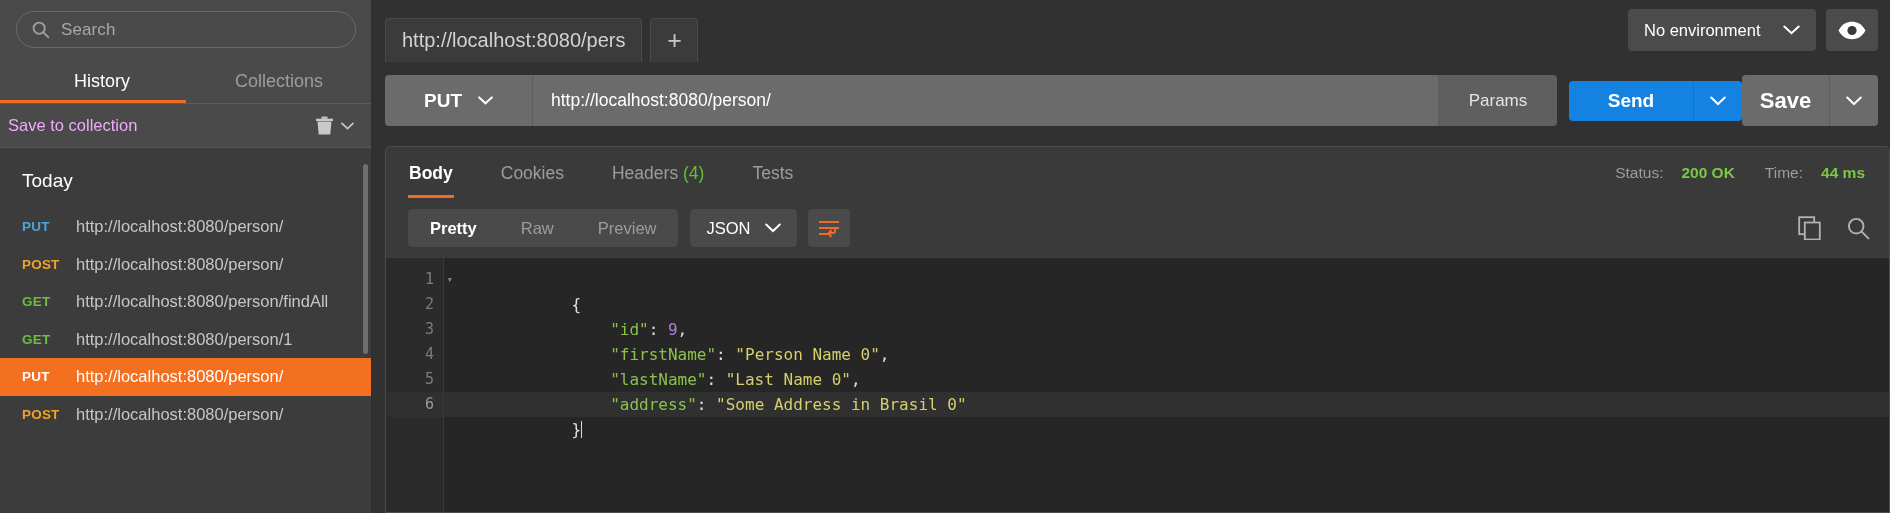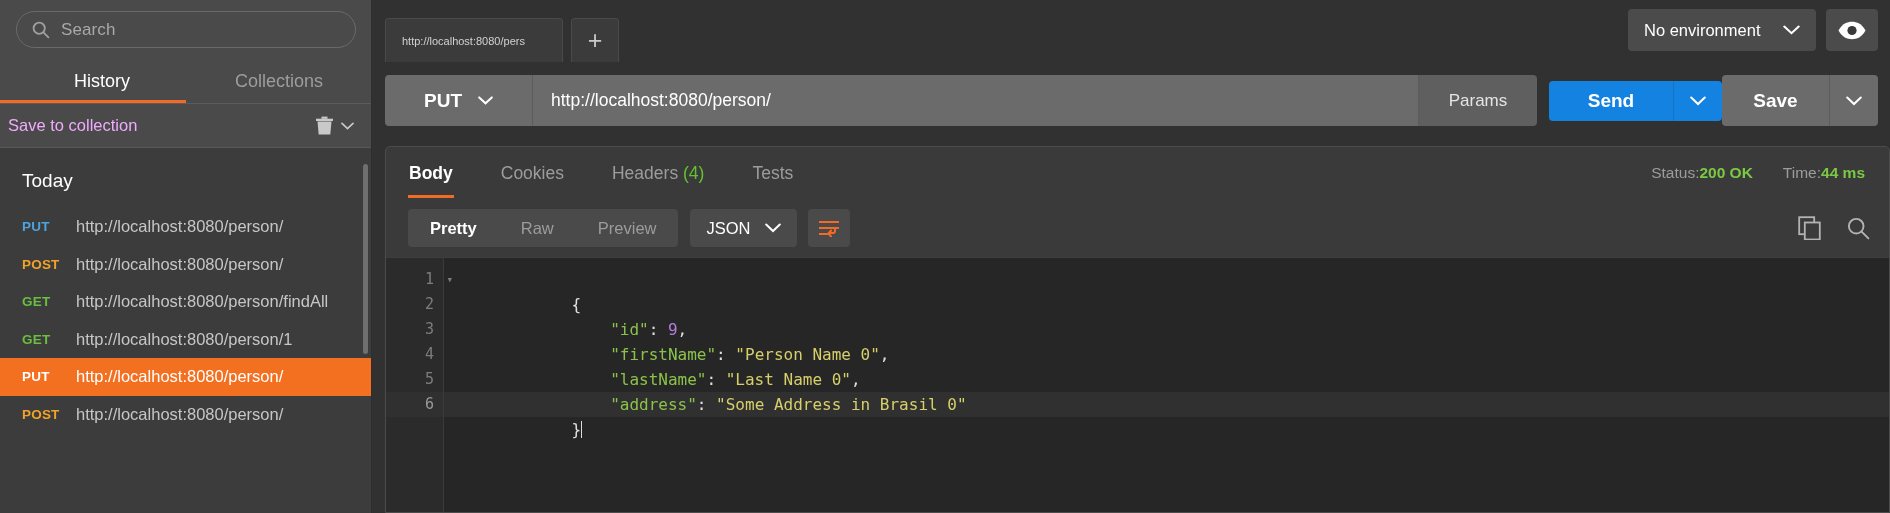--- a/index.html
+++ b/index.html
@@ -92,21 +92,21 @@
   
   .tabstrip {
     height: 62px; display: flex; align-items: flex-end;
     padding-left: 13px; background: #313131; position: relative;
   }
   .req-tab {
     height: 44px; min-width: 178px; background: #3b3b3b;
     border: 1px solid #4a4a4a; border-bottom: none;
     border-radius: 4px 4px 0 0;
     display: flex; align-items: center; padding: 0 16px;
-    color: #d2d2d2; font-size: 11px; overflow: hidden; white-space: nowrap;
+    color: #d2d2d2; font-size: 20px; overflow: hidden; white-space: nowrap;
   }
   .tab-add {
     height: 44px; width: 48px; margin-left: 8px; background: #3b3b3b;
     border: 1px solid #4a4a4a; border-bottom: none; border-radius: 4px 4px 0 0;
     display: flex; align-items: center; justify-content: center;
     color: #c9c9c9; font-size: 25px; font-weight: 300; line-height: 1;
   }
   .env-area {
     position: absolute; right: 0; top: 9px; display: flex; align-items: center; gap: 10px;
     padding-right: 12px;
@@ -148,21 +148,21 @@
     width: 125px; background: #1482e0; color: #fff; font-size: 19px; font-weight: bold;
     display: flex; align-items: center; justify-content: center;
     border-radius: 4px 0 0 4px; border-right: 1px solid #1273c8;
   }
   .send-caret {
     width: 48px; background: #1482e0; border-radius: 0 4px 4px 0;
     display: flex; align-items: center; justify-content: center;
   }
   .save-group { display: flex; height: 51px; margin-right: 12px; }
   .save-btn {
-    width: 108px; background: #6b6b6b; color: #fff; font-size: 19px; font-weight: bold;
+    width: 88px; background: #6b6b6b; color: #fff; font-size: 22px; font-weight: bold;
     display: flex; align-items: center; justify-content: center;
     border-radius: 4px 0 0 4px; border-right: 1px solid #5c5c5c;
   }
   .save-caret {
     width: 48px; background: #6b6b6b; border-radius: 0 4px 4px 0;
     display: flex; align-items: center; justify-content: center;
   }
 
   
   .resp-panel {
@@ -182,21 +182,21 @@
   .resp-tab.active:after {
     content: ""; position: absolute; left: -1px; right: -1px; bottom: -1px;
     height: 3px; background: #f06b25;
   }
   .hdr-count { color: #63c132; font-weight: normal; }
   .resp-meta {
     margin-left: auto; display: flex; gap: 30px; padding-right: 24px;
     font-size: 15.5px;
   }
   .meta-label { color: #9c9c9c; }
-  .meta-value { color: #7ac943; font-weight: bold; margin-left: 0; }
+  .meta-value { color: #7ac943; font-weight: bold; margin-left: 18px; }
 
   .fmt-row {
     height: 58px; display: flex; align-items: center; padding: 0 18px 0 22px;
   }
   .seg-group {
     height: 38px; background: #4a4a4a; border-radius: 4px; display: flex;
     align-items: center; overflow: hidden;
   }
   .seg {
     padding: 0 22px; height: 38px; display: flex; align-items: center;

